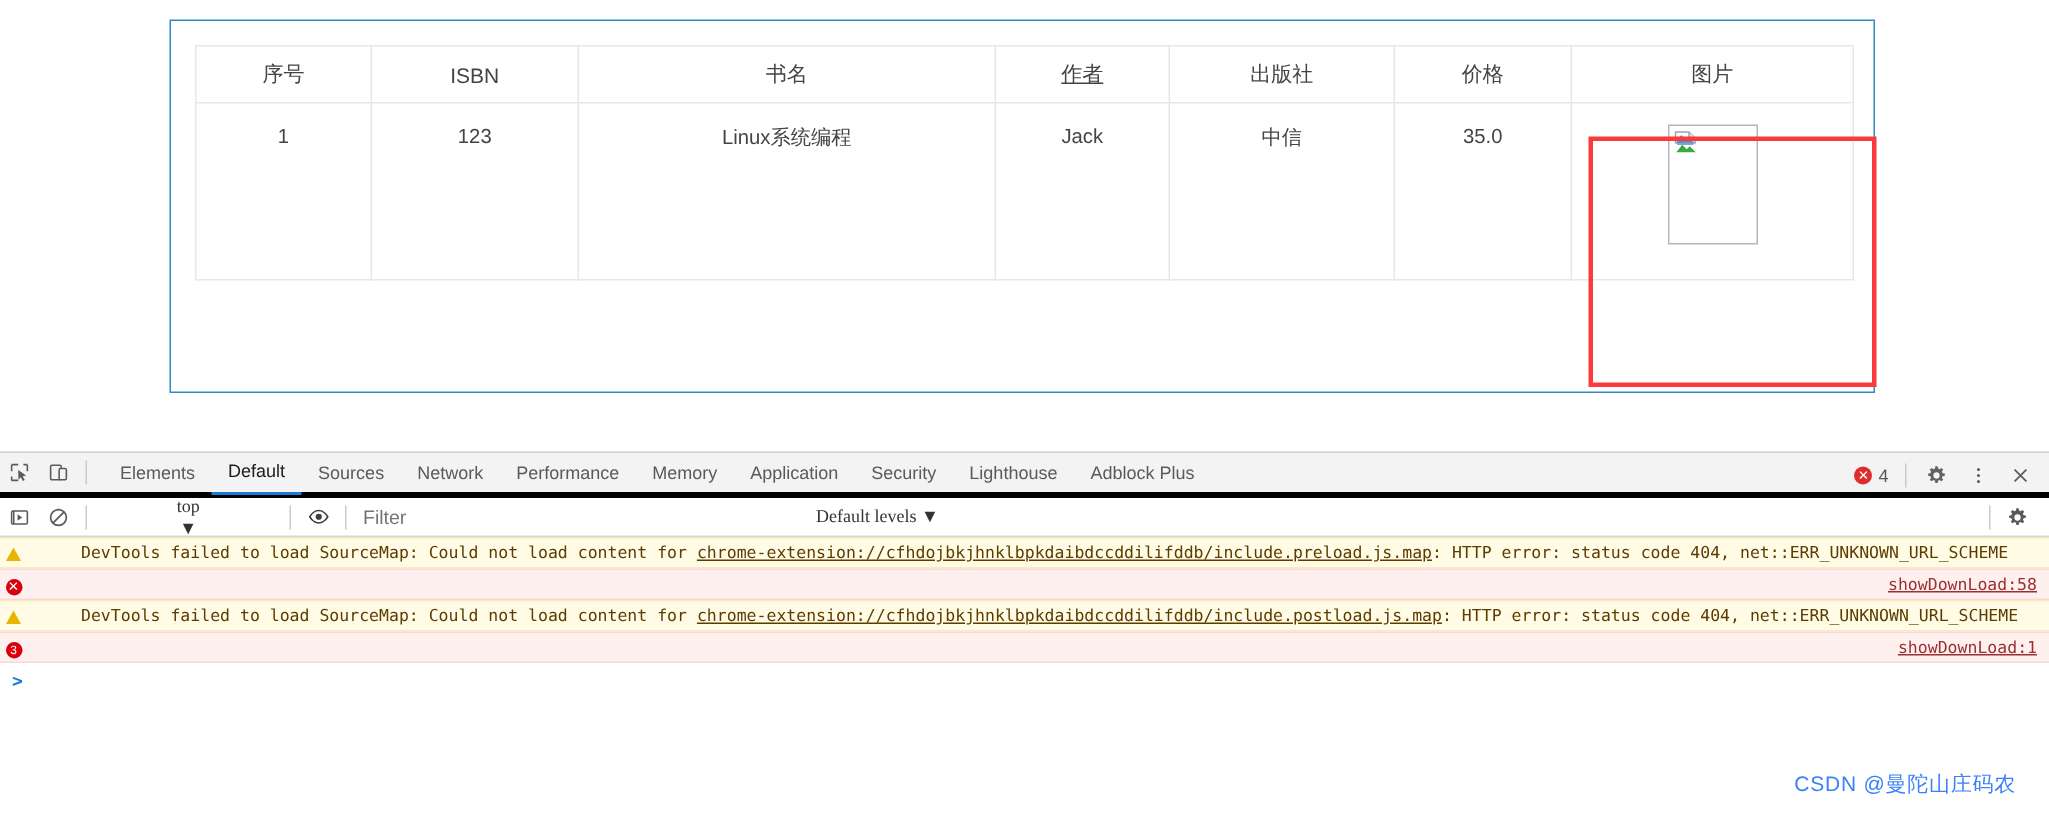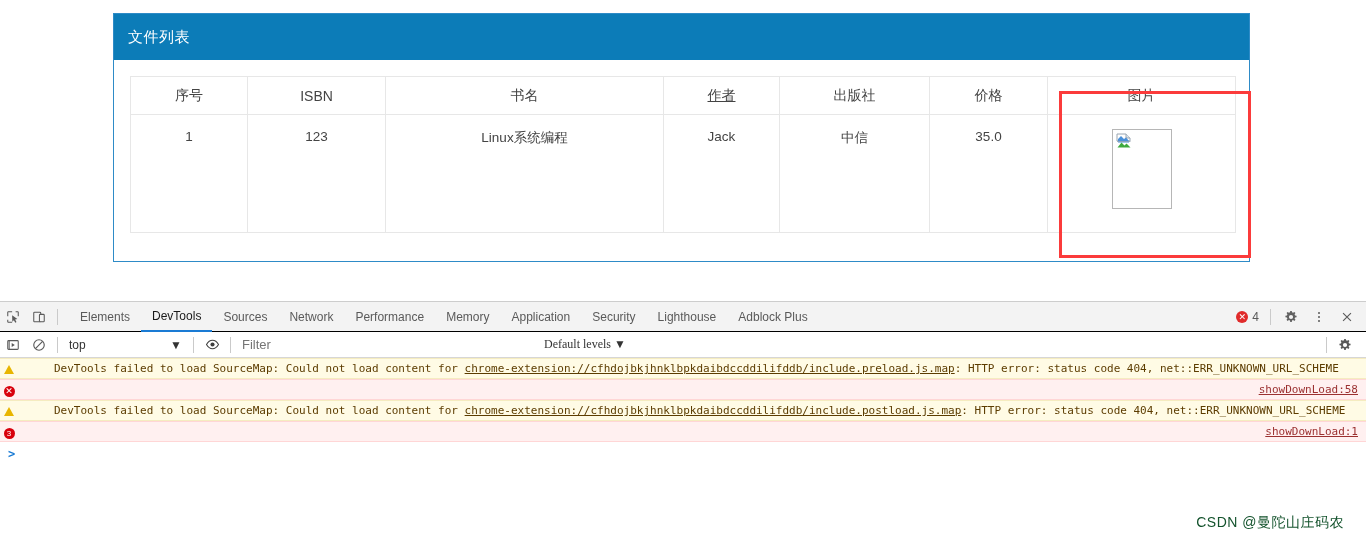--- a/index.html
+++ b/index.html
@@ -134,21 +134,21 @@
     background: #ffffff;
     border-top: 1px solid #cdcdcd;
     font-family: "DejaVu Sans Mono", monospace;
     box-sizing: border-box;
   }
 
   .dt-tabbar {
     height: 30px;
     display: flex;
     align-items: center;
-    border-bottom: 1px solid #000000;
+    border-bottom: 4px solid #000000;
     background: #f3f3f3;
     box-sizing: border-box;
     position: relative;
   }
   .dt-icon-btn {
     width: 26px;
     height: 26px;
     display: flex;
     align-items: center;
     justify-content: center;
@@ -213,30 +213,31 @@
   .dt-filterbar {
     height: 26px;
     display: flex;
     align-items: center;
     border-bottom: 1px solid #d6d6d6;
     background: #ffffff;
     box-sizing: border-box;
     position: relative;
   }
   .ctx-select {
-    font-family: Liberation Sans, sans-serif;
+    font-family: Liberation Serif, serif;
     font-size: 12px;
     color: #333;
     display: flex;
-    align-items: flex-start;
+    align-items: center;
     justify-content: space-between;
     width: 125px;
     padding: 0 6px;
     box-sizing: border-box;
     cursor: default;
+    flex-direction: column;
   }
   .filter-input {
     font-family: "Liberation Sans", sans-serif;
     font-size: 13px;
     color: #9a9a9a;
     border: none;
     outline: none;
     background: transparent;
     width: 290px;
     padding: 0 6px;
@@ -357,36 +358,33 @@
     font-weight: bold;
   }
 
   
   .watermark {
     position: absolute;
     right: 22px;
     bottom: 13px;
     font-family: "Liberation Sans", sans-serif;
     font-size: 14px;
-    color: #14532d;
+    color: #3b82f6;
     letter-spacing: 0.5px;
     user-select: none;
   }
 </style>
 </head>
 <body>
 
 <div id="root">
 
   <div id="page-area">
 
     <div class="card">
-      <div class="card-header">
-        <span class="card-title">文件列表</span>
-      </div>
       <div class="card-body">
         <table class="booklist">
           <thead>
             <tr>
               <th class="c-idx">序号</th>
               <th class="c-isbn">ISBN</th>
               <th class="c-name">书名</th>
               <th class="c-author">作者</th>
               <th class="c-pub">出版社</th>
               <th class="c-price">价格</th>
@@ -433,21 +431,21 @@
       <div class="dt-icon-btn">
         <svg width="14" height="14" viewBox="0 0 16 16">
           <rect x="2" y="2.5" width="8" height="11" rx="1" stroke="#5a5a5a" stroke-width="1.2" fill="none"></rect>
           <rect x="8.5" y="5" width="5.5" height="8.5" rx="1" stroke="#5a5a5a" stroke-width="1.2" fill="#f3f3f3"></rect>
         </svg>
       </div>
       <div class="dt-sep"></div>
 
       <div class="dt-tabs">
         <div class="dt-tab">Elements</div>
-        <div class="dt-tab active">DevTools</div>
+        <div class="dt-tab active">Default</div>
         <div class="dt-tab">Sources</div>
         <div class="dt-tab">Network</div>
         <div class="dt-tab">Performance</div>
         <div class="dt-tab">Memory</div>
         <div class="dt-tab">Application</div>
         <div class="dt-tab">Security</div>
         <div class="dt-tab">Lighthouse</div>
         <div class="dt-tab">Adblock Plus</div>
       </div>
 

